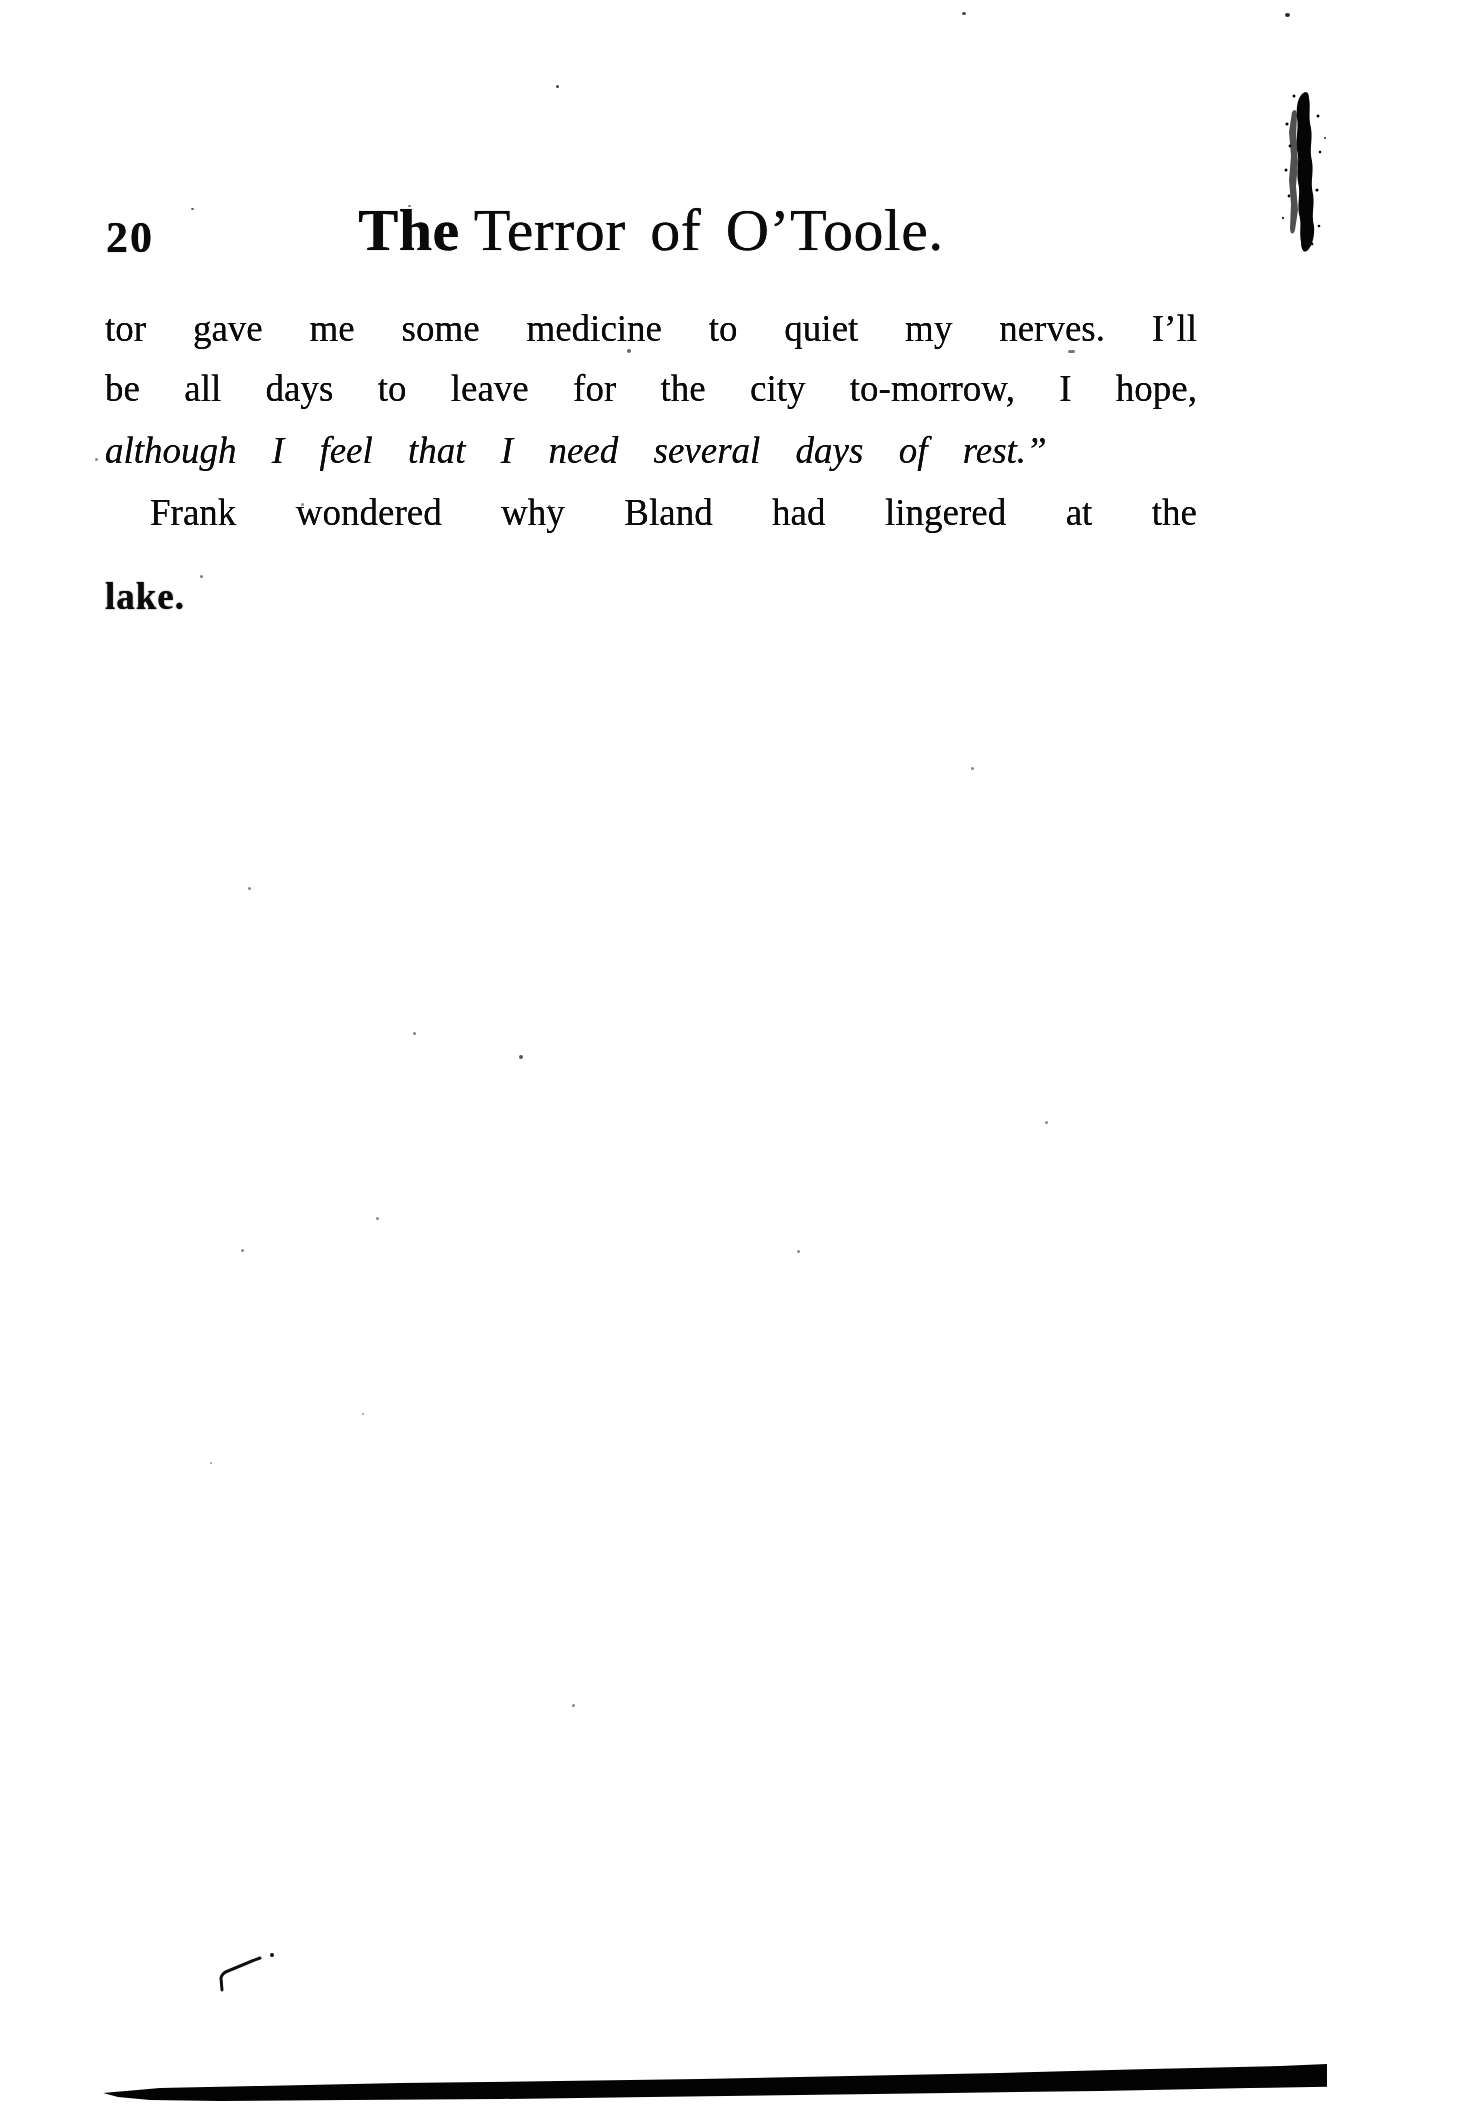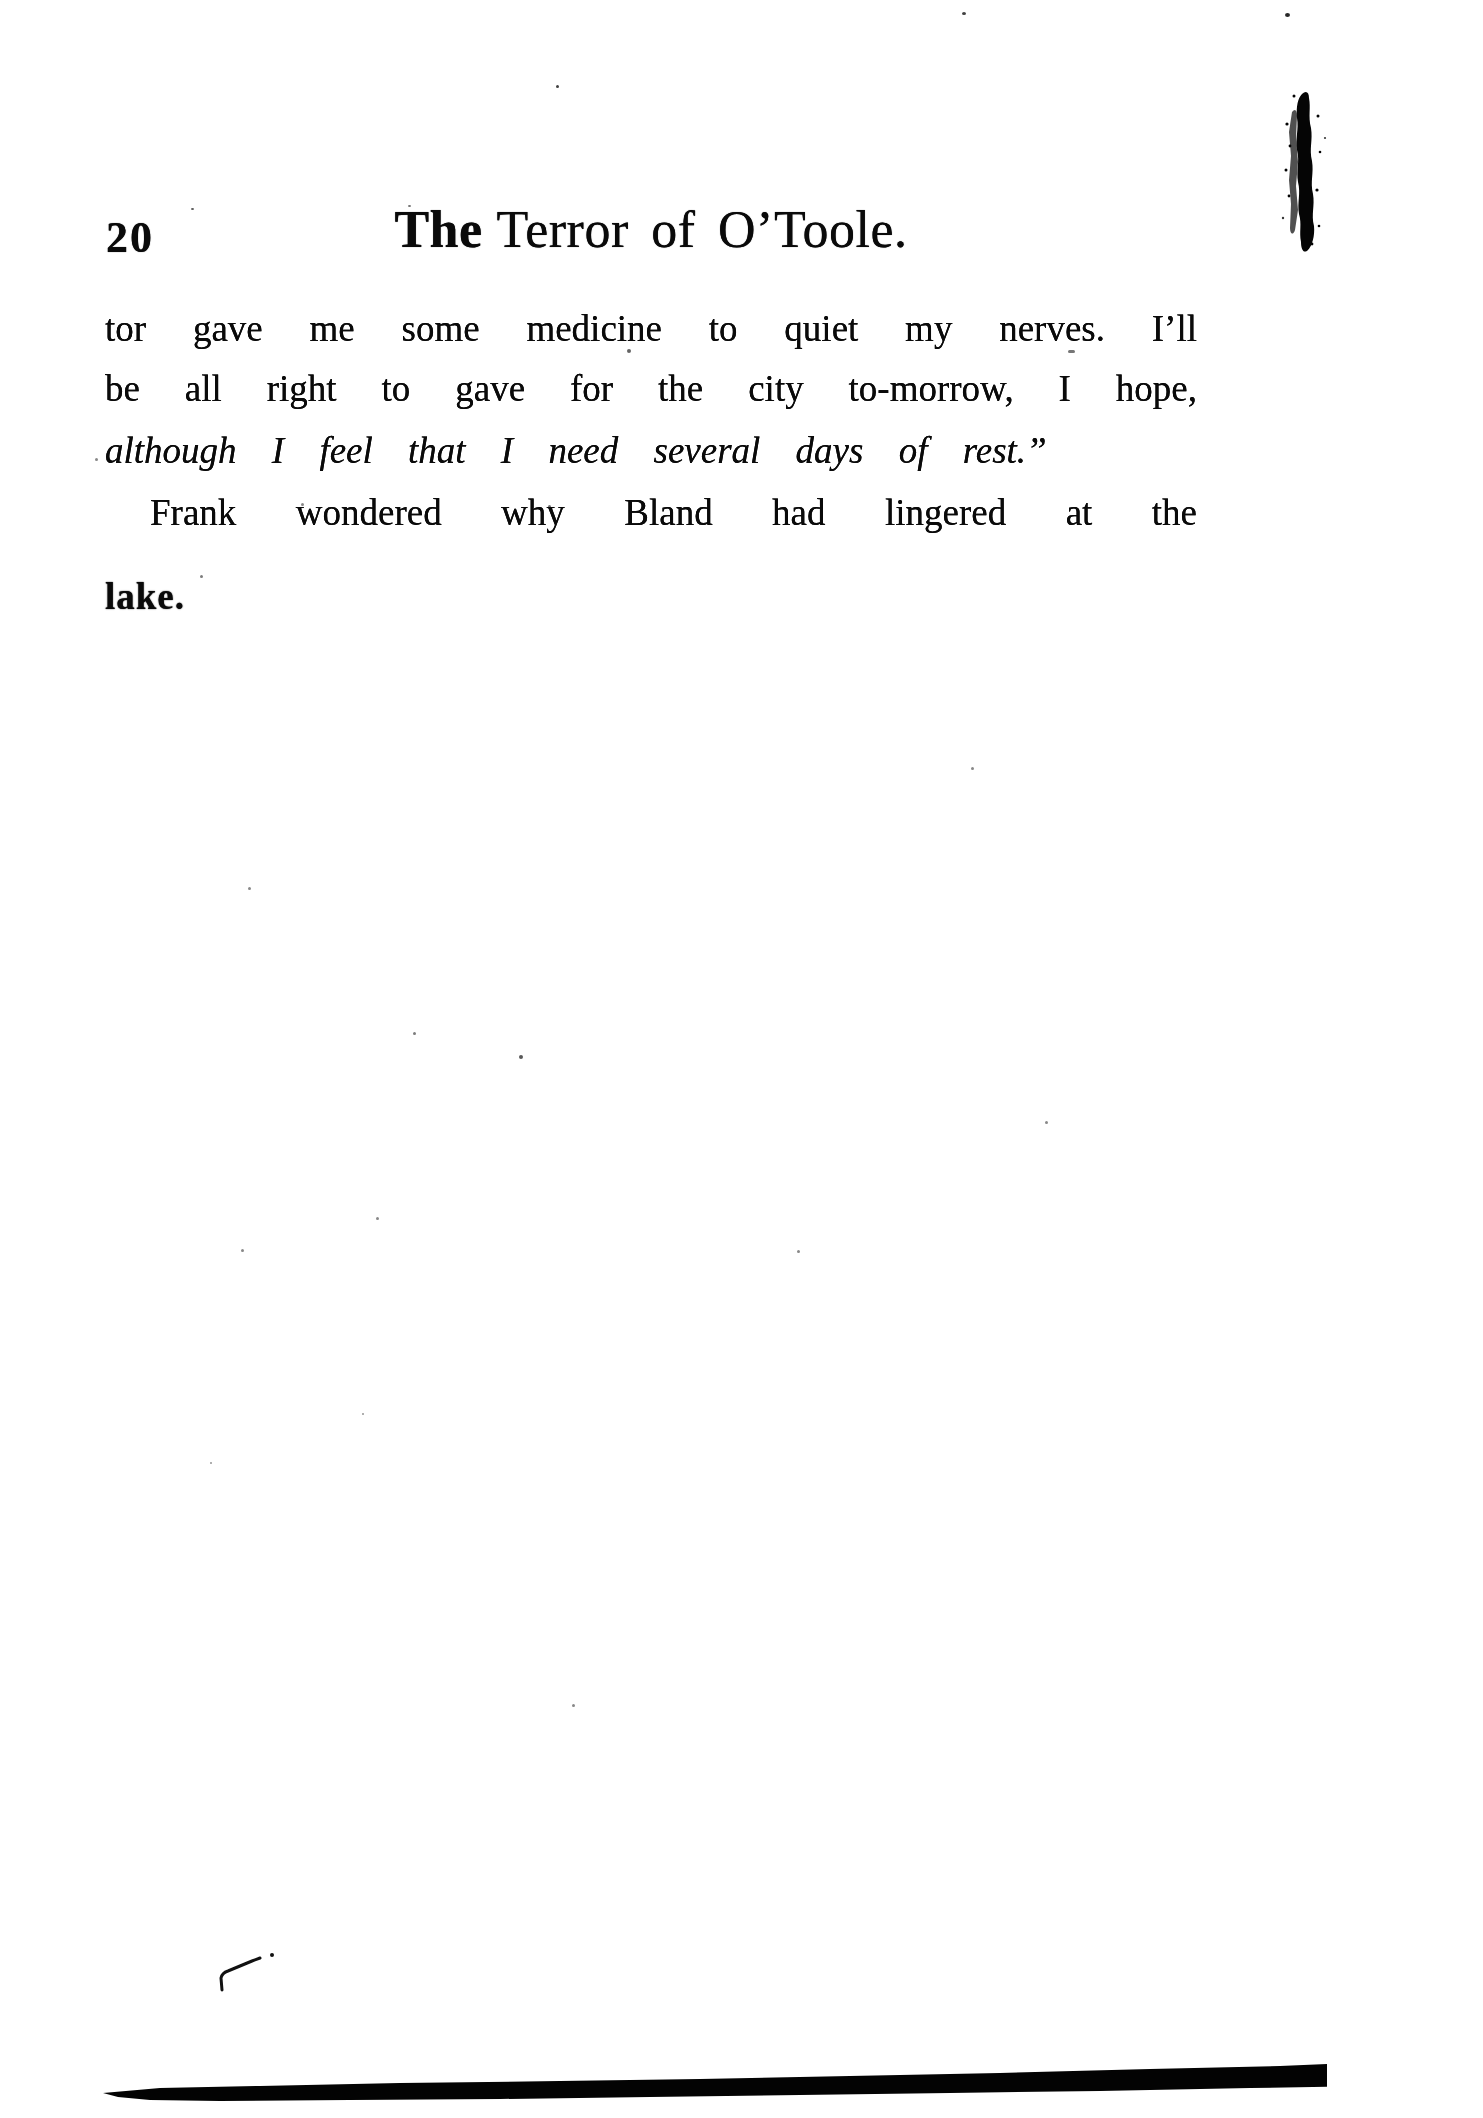--- a/index.html
+++ b/index.html
@@ -9,21 +9,21 @@
     background:#ffffff; overflow:hidden;
     font-family:"Liberation Serif", serif; color:#0a0a0a;
   }
   .pagenum {
     position:absolute; left:106px; top:208px;
     font-size:44px; font-weight:bold; letter-spacing:2px;
     line-height:60px; text-shadow:0 0 0.8px #000;
   }
   .running-title {
     position:absolute; left:105px; top:200px; width:1092px;
-    text-align:center; font-size:52px; line-height:60px;
+    text-align:center; font-size:60px; line-height:60px;
     letter-spacing:0.5px; word-spacing:9px;
     text-shadow:0 0 0.7px #000; white-space:nowrap;
   }
   .running-title .t-bold { font-weight:bold; }
   .running-title .t-rest { margin-left:14px; }
   .bodytext .line {
     position:absolute; left:105px; width:1092px;
     font-size:37px; line-height:46px;
     text-shadow:0 0 0.5px #000;
   }
@@ -42,21 +42,21 @@
 
 <div class="page">
 
   <span class="pagenum">20</span>
   <div class="running-title">
     <span class="t-bold">The</span><span class="t-rest">Terror of O’Toole.</span>
   </div>
 
   <div class="bodytext">
     <div class="line just l1">tor gave me some medicine to quiet my nerves.  I’ll</div>
-    <div class="line just l2">be all right to gave for the city to-morrow, I hope,</div>
+    <div class="line just l2">be all days to leave for the city to-morrow, I hope,</div>
     <div class="line loose l3">although I feel that I need several days of rest.”</div>
     <div class="line just indent l4">Frank wondered why Bland had lingered at the</div>
     <div class="line heavy l5">lake.</div>
   </div>
 
   <svg class="artifact" style="left:1278px; top:86px;" width="52" height="172" viewBox="0 0 52 172">
     <g fill="#050505">
       <path d="M24,8 C28,4 31,6 31,12 C33,22 30,30 33,42 C35,55 31,62 34,75 C36,88 32,95 35,108 C37,120 33,128 36,140 C37,150 34,160 30,164 C26,168 23,164 23,156 C21,146 24,138 21,128 C19,116 23,108 20,96 C18,84 22,76 19,64 C17,52 21,44 19,32 C18,20 20,12 24,8 Z"></path>
       <path d="M14,26 C17,22 19,24 19,30 L18,52 20,76 18,100 20,124 17,144 C15,150 12,148 12,142 L13,118 11,94 13,70 11,46 Z" opacity="0.7"></path>
       <circle cx="9" cy="38" r="1.6"></circle>

